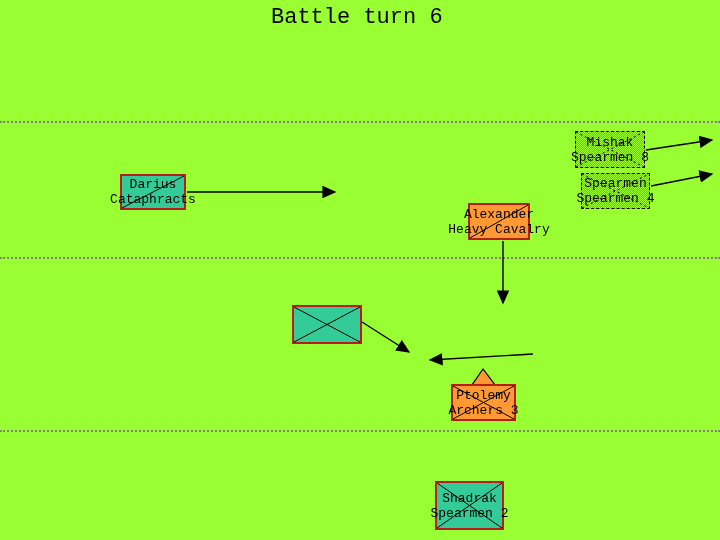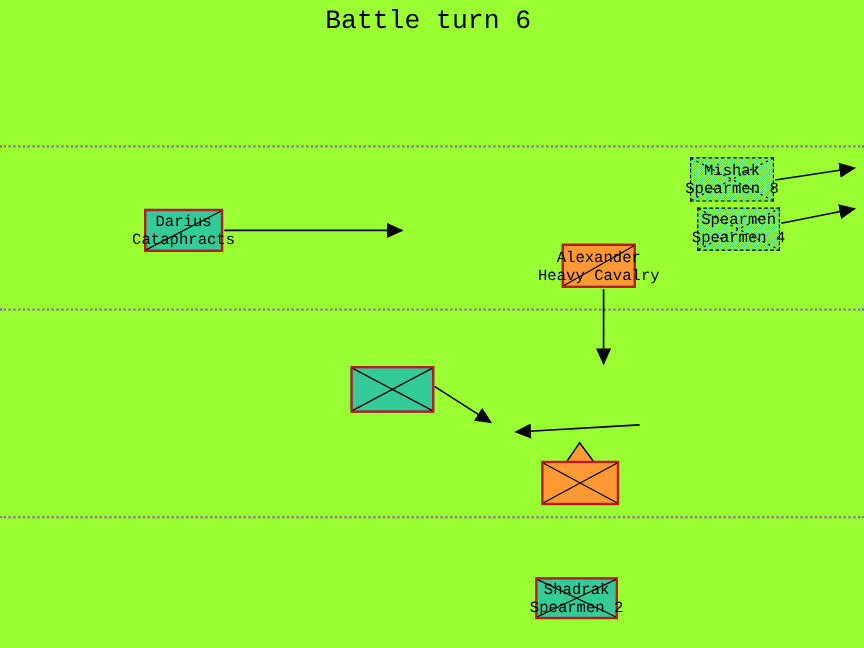--- a/index.html
+++ b/index.html
@@ -137,24 +137,28 @@
       <line x1="0" y1="100" x2="100" y2="0" vector-effect="non-scaling-stroke"></line>
     </svg>
   </div>
 
 
   <div class="unit f-orange b-solid" style="left:451px;top:384px;width:65px;height:37px">
     <svg class="diag" viewBox="0 0 100 100" preserveAspectRatio="none">
       <line x1="0" y1="0" x2="100" y2="100" vector-effect="non-scaling-stroke"></line>
       <line x1="0" y1="100" x2="100" y2="0" vector-effect="non-scaling-stroke"></line>
     </svg>
+    <div class="label">
+      <span>Ptolemy</span>
+      <span>Archers 3</span>
+    </div>
   </div>
 
 
-  <div class="unit f-teal b-solid" style="left:446px;top:481px;width:69px;height:35px">
+  <div class="unit f-teal b-solid" style="left:435px;top:481px;width:69px;height:49px">
     <svg class="diag" viewBox="0 0 100 100" preserveAspectRatio="none">
       <line x1="0" y1="0" x2="100" y2="100" vector-effect="non-scaling-stroke"></line>
       <line x1="0" y1="100" x2="100" y2="0" vector-effect="non-scaling-stroke"></line>
     </svg>
     <div class="label">
       <span>Shadrak</span>
       <span>Spearmen 2</span>
     </div>
   </div>
 

